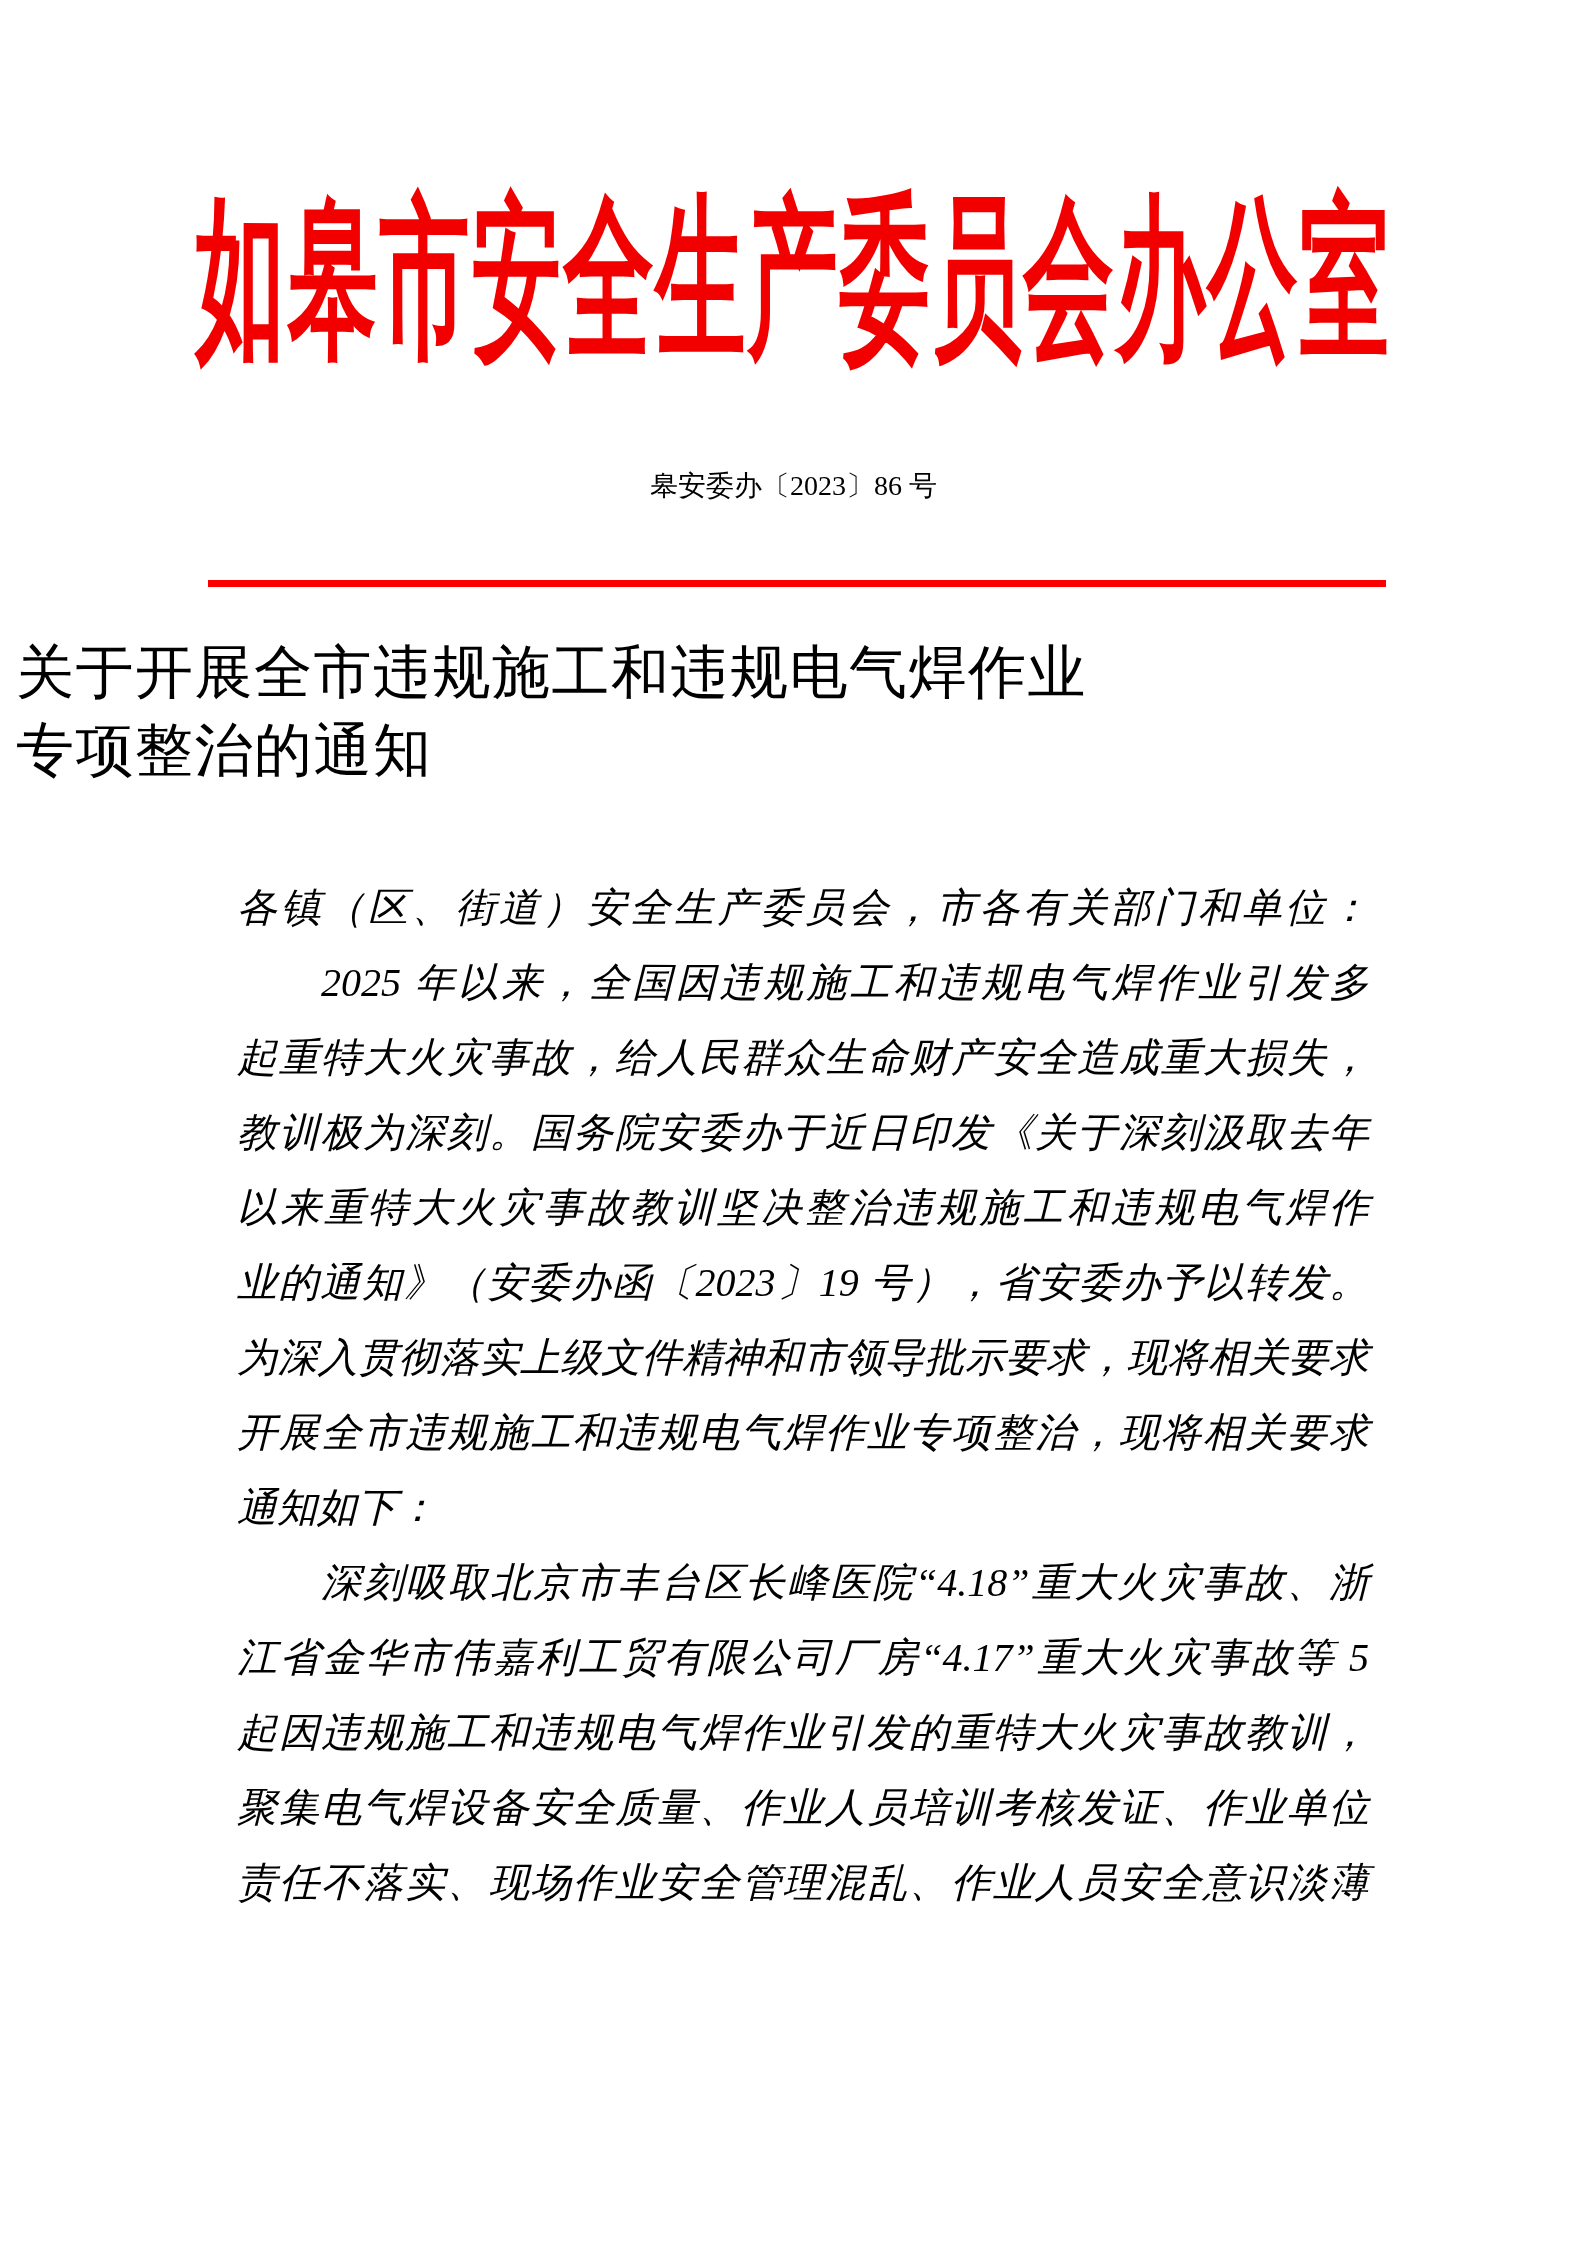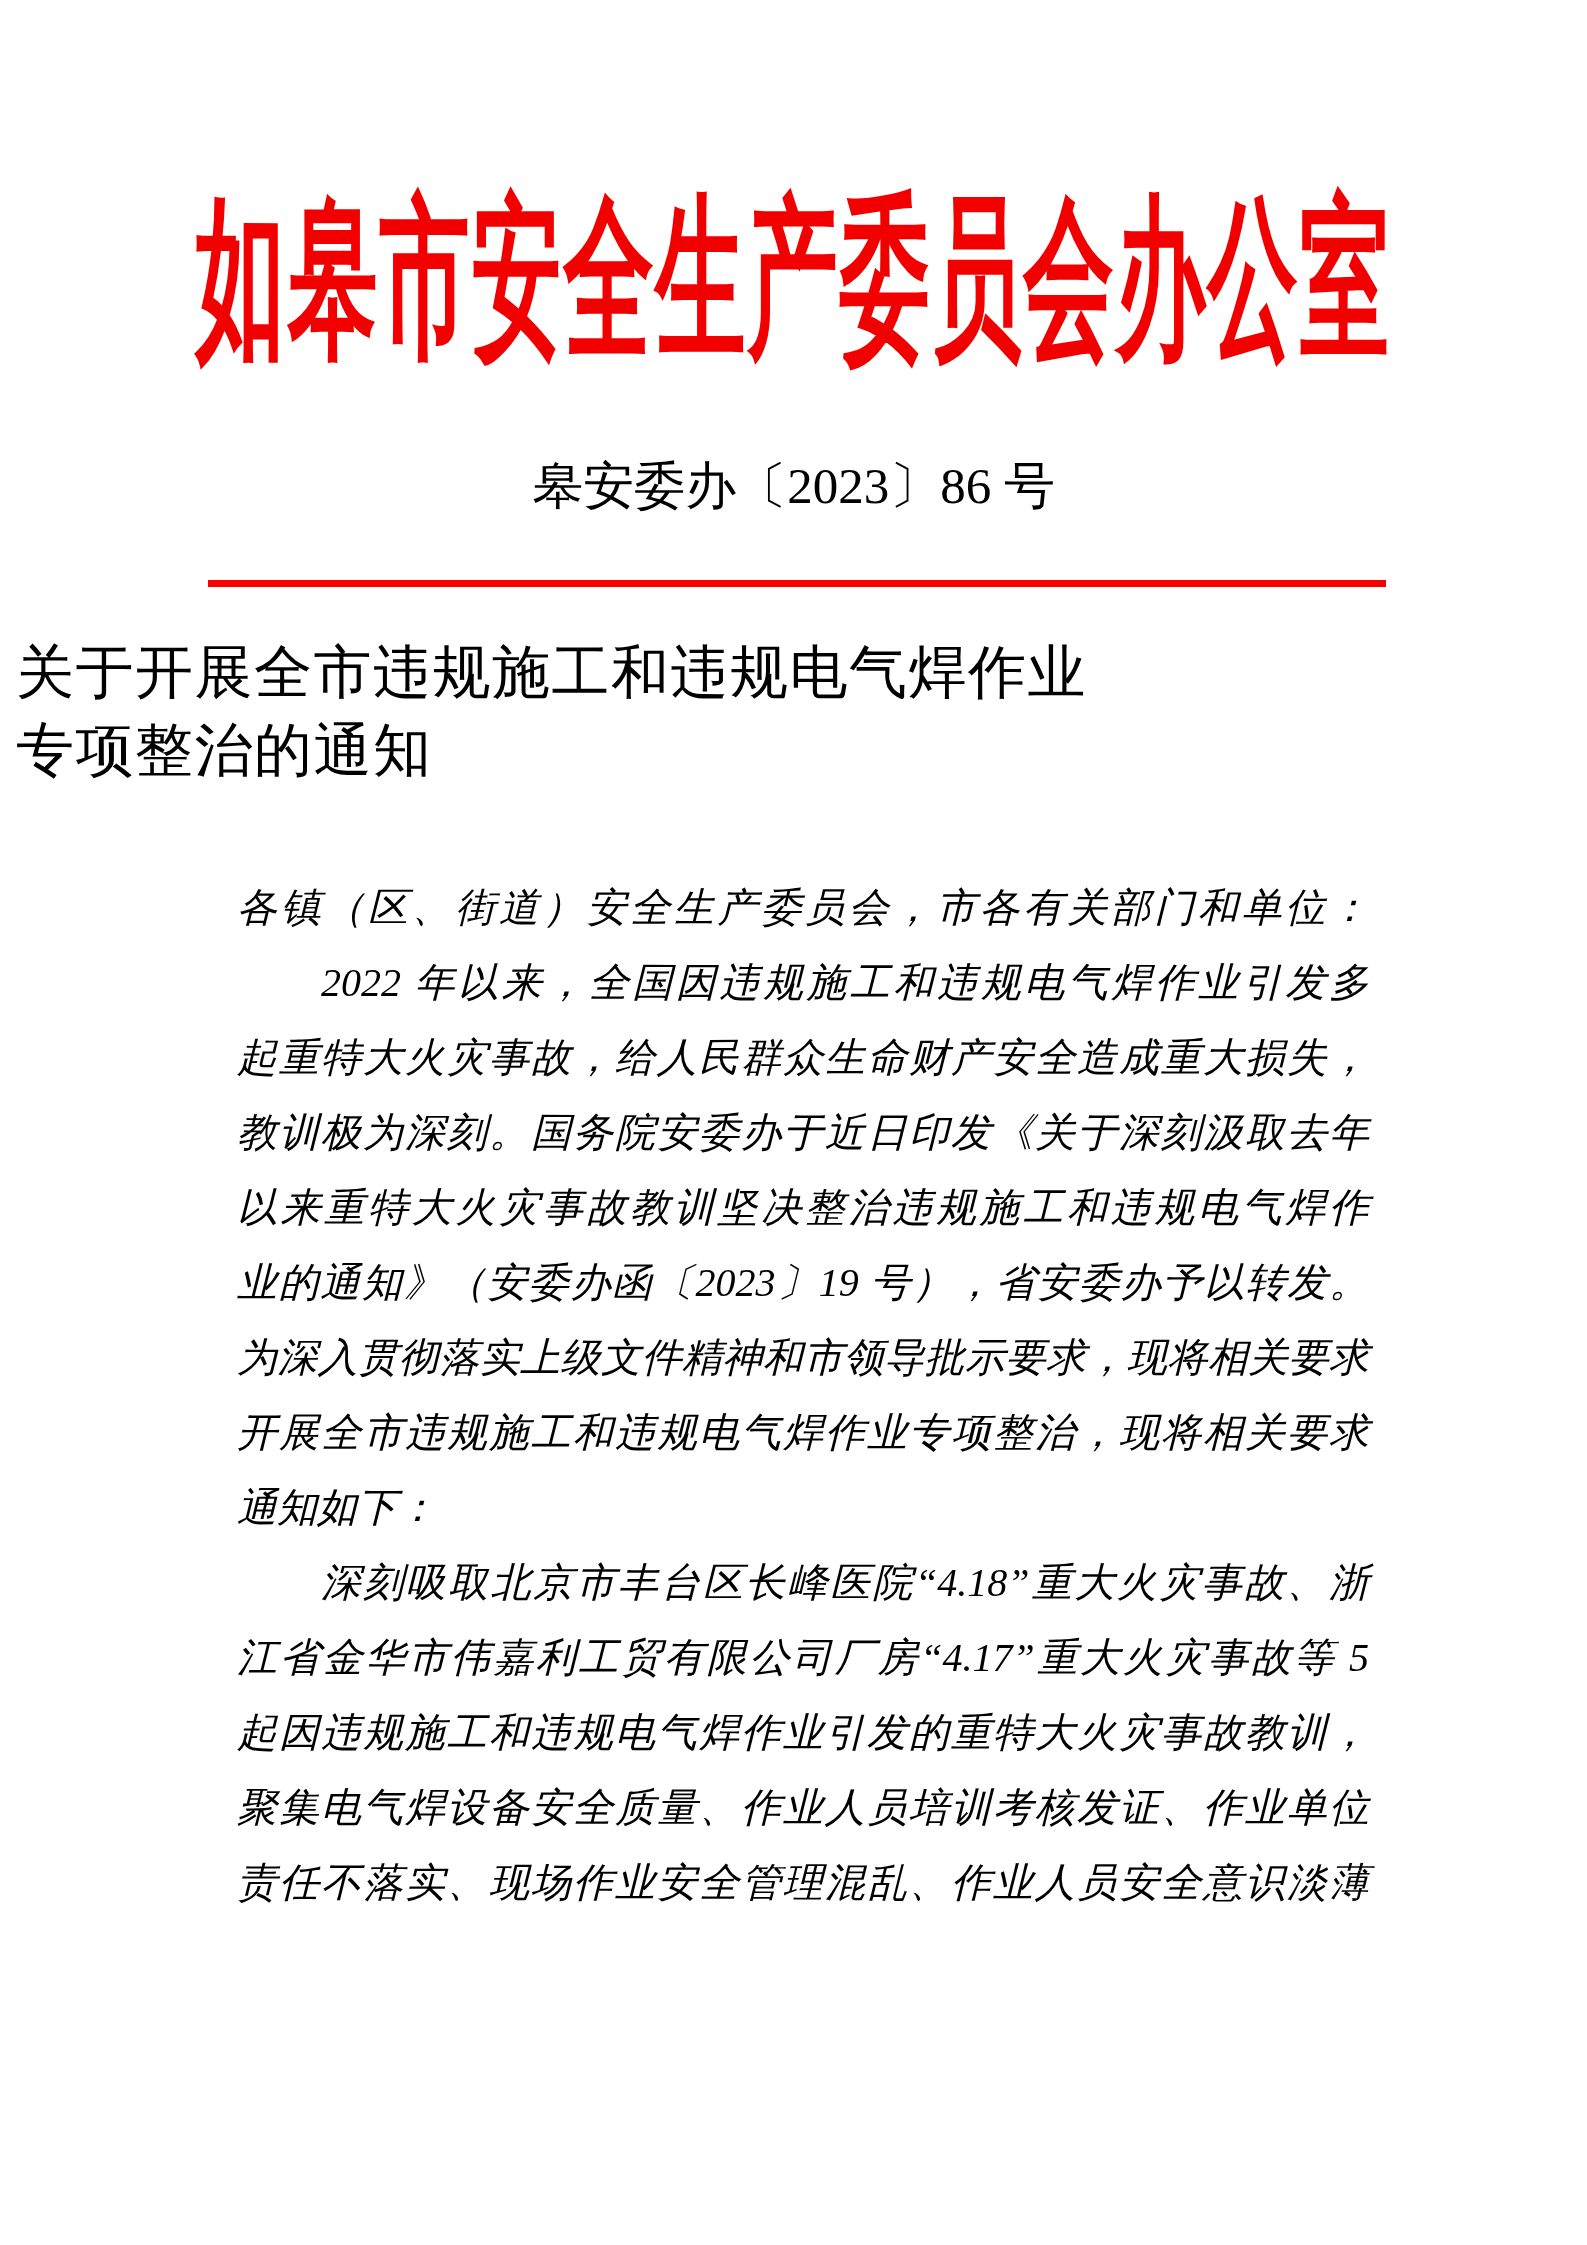--- a/index.html
+++ b/index.html
@@ -43,21 +43,21 @@
 
   
   .doc-number {
     position: absolute;
     top: 458px;
     left: 0;
     width: 100%;
     height: 56px;
     line-height: 56px;
     text-align: center;
-    font-size: 51px;
+    font-size: 28px;
     white-space: nowrap;
   }
 
   
   .red-rule {
     position: absolute;
     top: 580px;
     left: 208px;
     width: 1178px;
     height: 7px;
@@ -126,21 +126,21 @@
 
   <div class="red-rule"></div>
 
   <h1 class="doc-title">
     <span class="t-line">关于开展全市违规施工和违规电气焊作业</span>
     <span class="t-line">专项整治的通知</span>
   </h1>
 
   <div class="body-text">
     <div class="line fill">各镇（区、街道）安全生产委员会，市各有关部门和单位：</div>
-    <div class="line fill indent">2022 年以来，全国因违规施工和违规电气焊作业引发多</div>
+    <div class="line fill indent">2025 年以来，全国因违规施工和违规电气焊作业引发多</div>
     <div class="line fill">起重特大火灾事故，给人民群众生命财产安全造成重大损失，</div>
     <div class="line fill">教训极为深刻。国务院安委办于近日印发《关于深刻汲取去年</div>
     <div class="line fill">以来重特大火灾事故教训坚决整治违规施工和违规电气焊作</div>
     <div class="line fill">业的通知》（安委办函〔2023〕19 号），省安委办予以转发。</div>
     <div class="line fill">为深入贯彻落实上级文件精神和市领导批示要求，现将相关要求</div>
     <div class="line fill">开展全市违规施工和违规电气焊作业专项整治，现将相关要求</div>
     <div class="line">通知如下：</div>
     <div class="line fill indent">深刻吸取北京市丰台区长峰医院“4.18”重大火灾事故、浙</div>
     <div class="line fill">江省金华市伟嘉利工贸有限公司厂房“4.17”重大火灾事故等 5</div>
     <div class="line fill">起因违规施工和违规电气焊作业引发的重特大火灾事故教训，</div>

